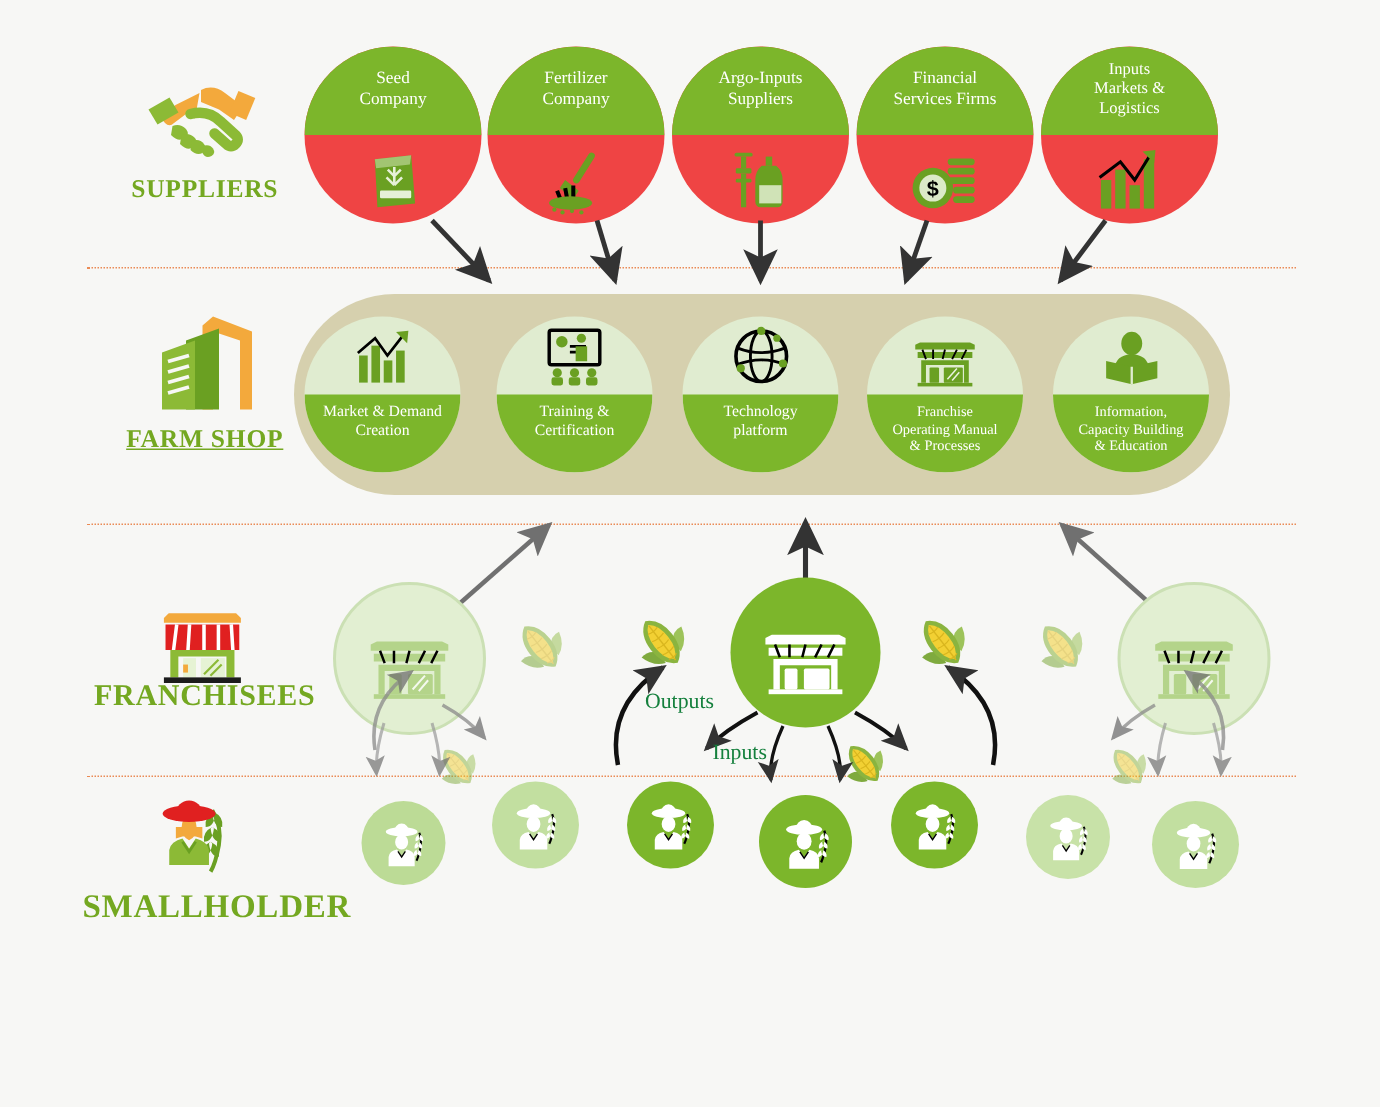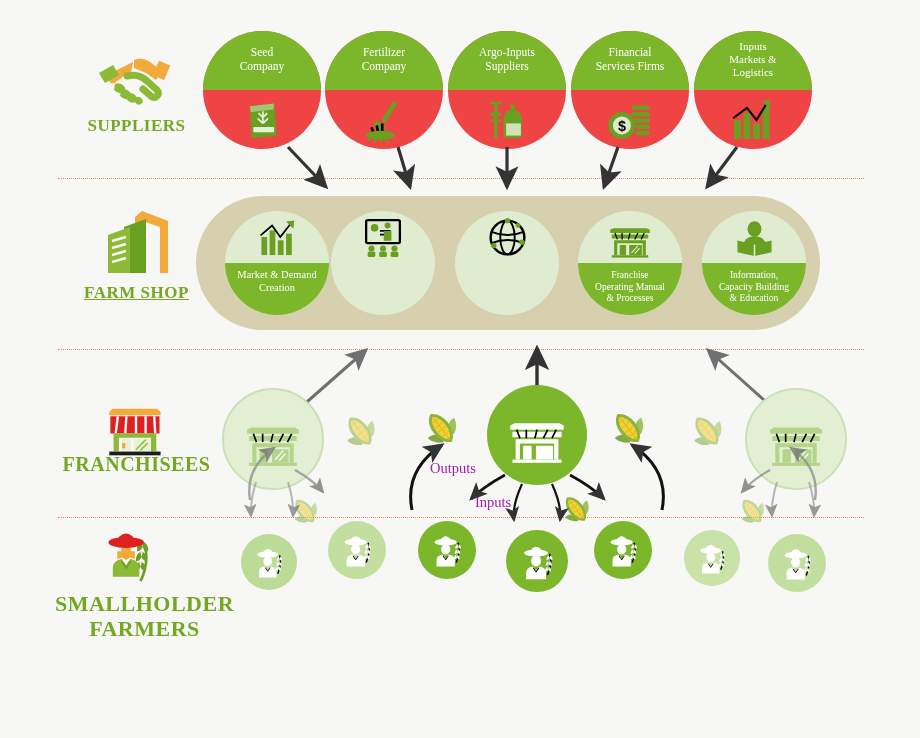--- a/index.html
+++ b/index.html
@@ -71,21 +71,21 @@
     align-items:center;justify-content:center;}
   .shop-faded{background:#e2efd2;border:2px solid #cbe0b4;}
   .shop-main{background:#7cb62b;}
 
   
   .farmer{position:absolute;border-radius:50%;display:flex;
     align-items:center;justify-content:center;}
 
   
   .flowlabel{
-    position:absolute;color:#a21caf;font-size:14.5px;
+    position:absolute;color:#15803d;font-size:14.5px;
     font-family:"Liberation Serif",serif;white-space:nowrap;text-align:center;
   }
   svg{overflow:visible;}
 </style>
 </head>
 <body>
 
 <div id="stage">
 
   <svg width="0" height="0" style="position:absolute">
@@ -257,21 +257,20 @@
              M37 13 q-6 3 -5 9 q5 0 6 -8 Z M36 22 q-6 3 -5 9 q5 0 6 -8 Z M35 31 q-6 3 -5 9 q5 0 6 -8 Z" fill="#6aa022"></path>
     <path d="M10 45 L10 36 a11 8 0 0 1 8 -7 l4 6 l4 -6 a11 8 0 0 1 8 7 L34 45 Z" fill="#8cba36"></path>
     <path d="M14 29 q8 -3 16 0 l0 -7 l-16 0 Z" fill="#f3a93c"></path>
     <path d="M22 15 a7 8 0 0 0 0 15 a7 8 0 0 0 0 -15 Z" fill="#f3a93c"></path>
     <ellipse cx="22" cy="14" rx="16" ry="5" fill="#e02020"></ellipse>
     <path d="M14 14 a8 8 0 0 1 16 0 Z" fill="#e02020"></path>
     <path d="M18 31 L22 37 L26 31" fill="none" stroke="#6aa022" stroke-width="1.6"></path>
   </svg>
   <div class="rowlabel" style="left:52px;top:592px;width:185px;font-size:22px;">
     <div>SMALLHOLDER</div>
-    <div>FARMERS</div>
   </div>
 
   <div class="divider" style="top:178px;"></div>
   <div class="divider" style="top:349px;"></div>
   <div class="divider" style="top:517px;"></div>
 
   <div class="supcircle" style="left:203px;top:31px;">
     <div class="top">
       <div>
         <div>Seed</div>
@@ -361,47 +360,59 @@
       <line x1="288" y1="147" x2="326" y2="187"></line>
       <line x1="398" y1="147" x2="410" y2="187"></line>
       <line x1="507" y1="147" x2="507" y2="187"></line>
       <line x1="618" y1="147" x2="604" y2="187"></line>
       <line x1="737" y1="147" x2="707" y2="187"></line>
     </g>
   </svg>
 
   <div id="fsband"></div>
 
-  <div class="fscircle" style="left:225px;top:211px;">
+  <div class="fscircle" style="left:203px;top:211px;">
     <div class="top">
       <svg width="46" height="46" viewBox="0 0 56 56" fill="#6aa022">
           <use href="#ic-growth"></use>
         </svg>
     </div>
     <div class="bot">
       <div>
         <div>Market &amp; Demand</div>
         <div>Creation</div>
       </div>
     </div>
   </div>
 
   <div class="fscircle" style="left:331px;top:211px;">
     <div class="top">
       <svg width="46" height="46" viewBox="0 0 56 60" fill="#6aa022">
           <use href="#ic-board"></use>
         </svg>
     </div>
+    <div class="bot">
+      <div>
+        <div>Training &amp;</div>
+        <div>Certification</div>
+      </div>
+    </div>
   </div>
 
   <div class="fscircle" style="left:455px;top:211px;">
     <div class="top">
       <svg width="45" height="45" viewBox="0 0 56 56" fill="#6aa022">
           <use href="#ic-globe"></use>
         </svg>
+    </div>
+    <div class="bot">
+      <div>
+        <div>Technology</div>
+        <div>platform</div>
+      </div>
     </div>
   </div>
 
   <div class="fscircle" style="left:578px;top:211px;">
     <div class="top">
       <svg width="46" height="46" viewBox="0 0 58 58" fill="#6aa022">
           <use href="#ic-shop"></use>
         </svg>
     </div>
     <div class="bot" style="font-size:9.6px;">

